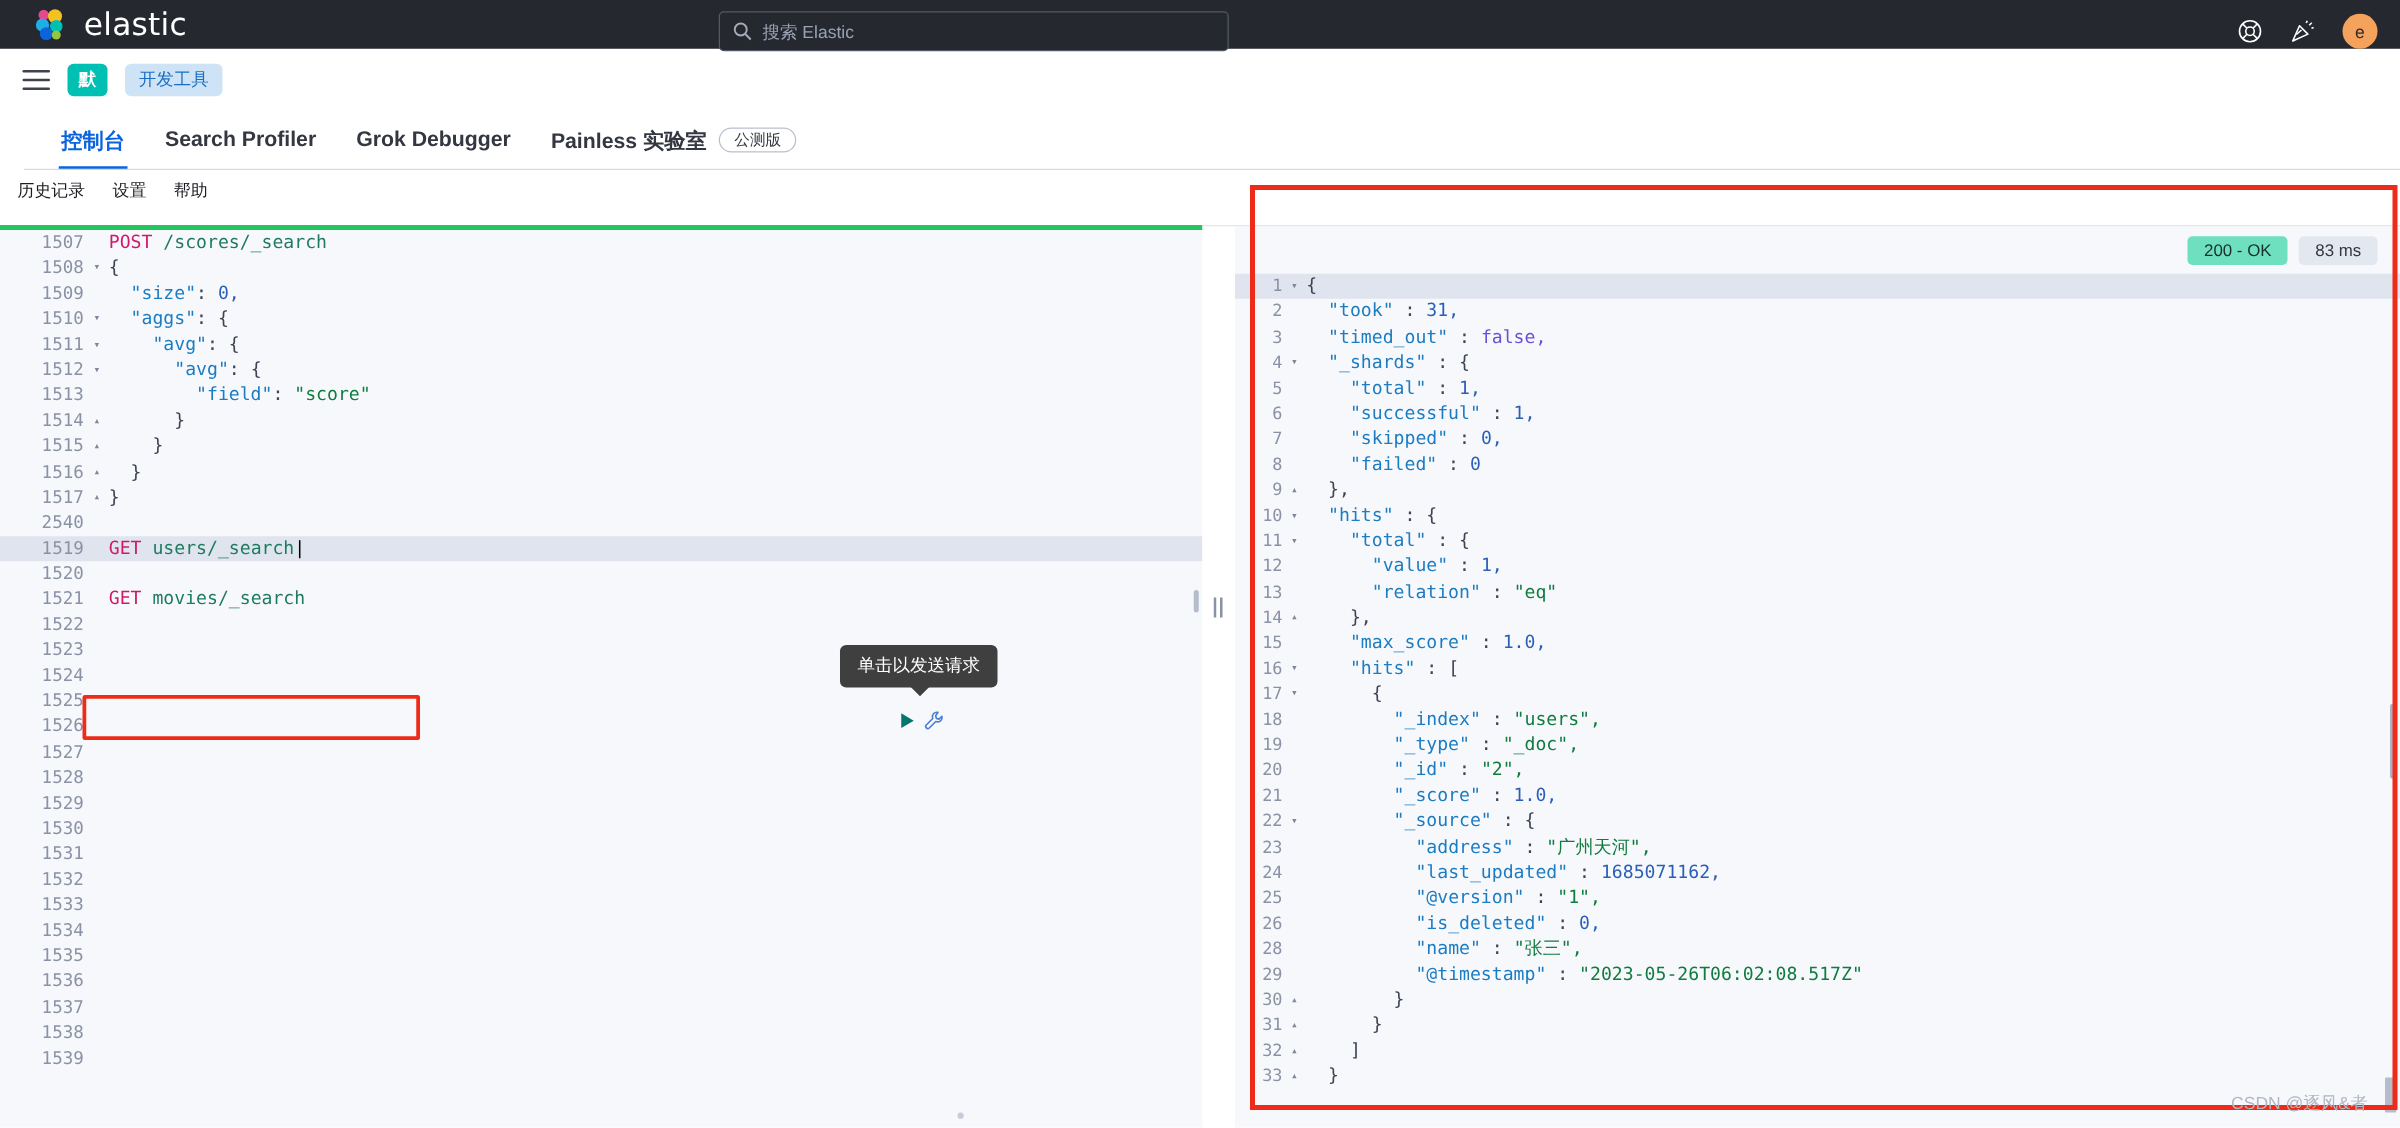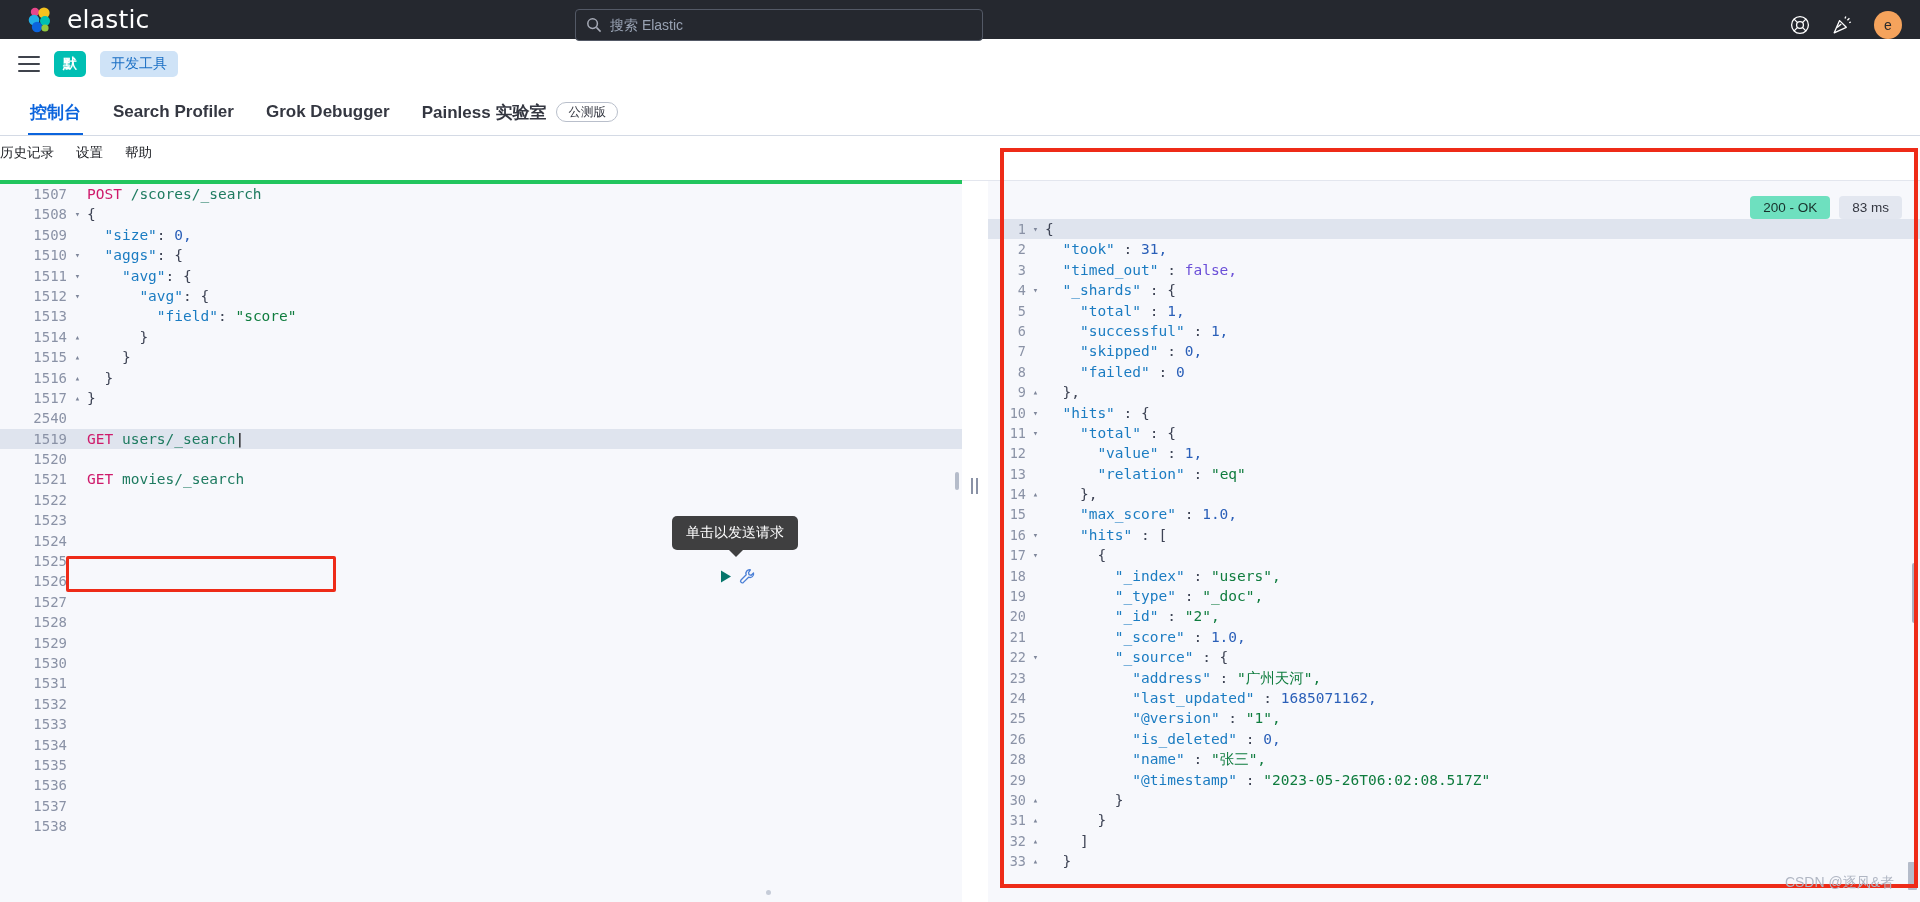--- a/index.html
+++ b/index.html
@@ -76,20 +76,21 @@
     display: flex; align-items: center; font-size: 14px;
     font-family: "Liberation Sans", sans-serif; cursor: pointer;
   }
 
   
   #tab-strip {
     height: 47px; display: flex; align-items: flex-end;
     padding-left: 14px; gap: 0;
     border-bottom: 1px solid #d4dae5;
     background: #ffffff;
+    margin-left: 19px;
   }
   .main-tab {
     height: 46px; display: flex; align-items: center; gap: 10px;
     padding: 0 16px; font-size: 17px; font-weight: 700;
     color: #343741; cursor: pointer;
     font-family: "Liberation Sans", sans-serif;
     position: relative;
   }
   .main-tab.active { color: #0b64dd; }
   .main-tab.active::after {
@@ -98,21 +99,21 @@
   }
   .beta-badge {
     border: 1px solid #b9bfcb; border-radius: 13px;
     padding: 3px 11px; font-size: 12.5px; font-weight: 400;
     color: #343741; line-height: 1;
   }
 
   
   #console-submenu {
     height: 34px; display: flex; align-items: center;
-    gap: 22px;
+    padding-left: 14px; gap: 22px;
     background: #ffffff;
   }
   .submenu-item {
     font-size: 13.5px; color: #1a1c21; cursor: pointer;
     font-family: "Liberation Sans", sans-serif;
   }
 
   
   #console-body {
     position: absolute; left: 0; top: 180px;
@@ -211,21 +212,21 @@
 
   
   #response-pane {
     flex: 1; height: 100%;
     position: relative;
     background: #f7f8fc;
     overflow: hidden;
     border-top: 1px solid #e3e6ee;
   }
   #response-status-bar {
-    height: 38px; display: flex; align-items: flex-end;
+    height: 38px; display: flex; align-items: center;
     justify-content: flex-end; gap: 9px;
     padding-right: 18px; background: #f7f8fc;
   }
   #status-badge {
     background: #6ee0bf; color: #18312c;
     border-radius: 4px; padding: 4px 13px;
     font-size: 13.5px; font-family: "Liberation Sans", sans-serif;
   }
   #time-badge {
     background: #e3e7f0; color: #343741;
@@ -506,20 +507,25 @@
         <div class="code-line">
           <span class="gutter">1537</span>
           <span class="fold"></span>
           <span class="code-text"></span>
         </div>
         <div class="code-line">
           <span class="gutter">1538</span>
           <span class="fold"></span>
           <span class="code-text"></span>
         </div>
+        <div class="code-line">
+          <span class="gutter">1539</span>
+          <span class="fold"></span>
+          <span class="code-text"></span>
+        </div>
       </div>
     <div id="editor-vert-handle"></div>
     <div id="editor-dot"></div>
 
     <div id="request-highlight-box"></div>
 
     <div id="run-controls">
       <span id="play-btn">
         <svg width="15" height="15" viewBox="0 0 15 15">
             <polygon points="3,1.6 13,7.5 3,13.4" fill="#06756b"></polygon>

